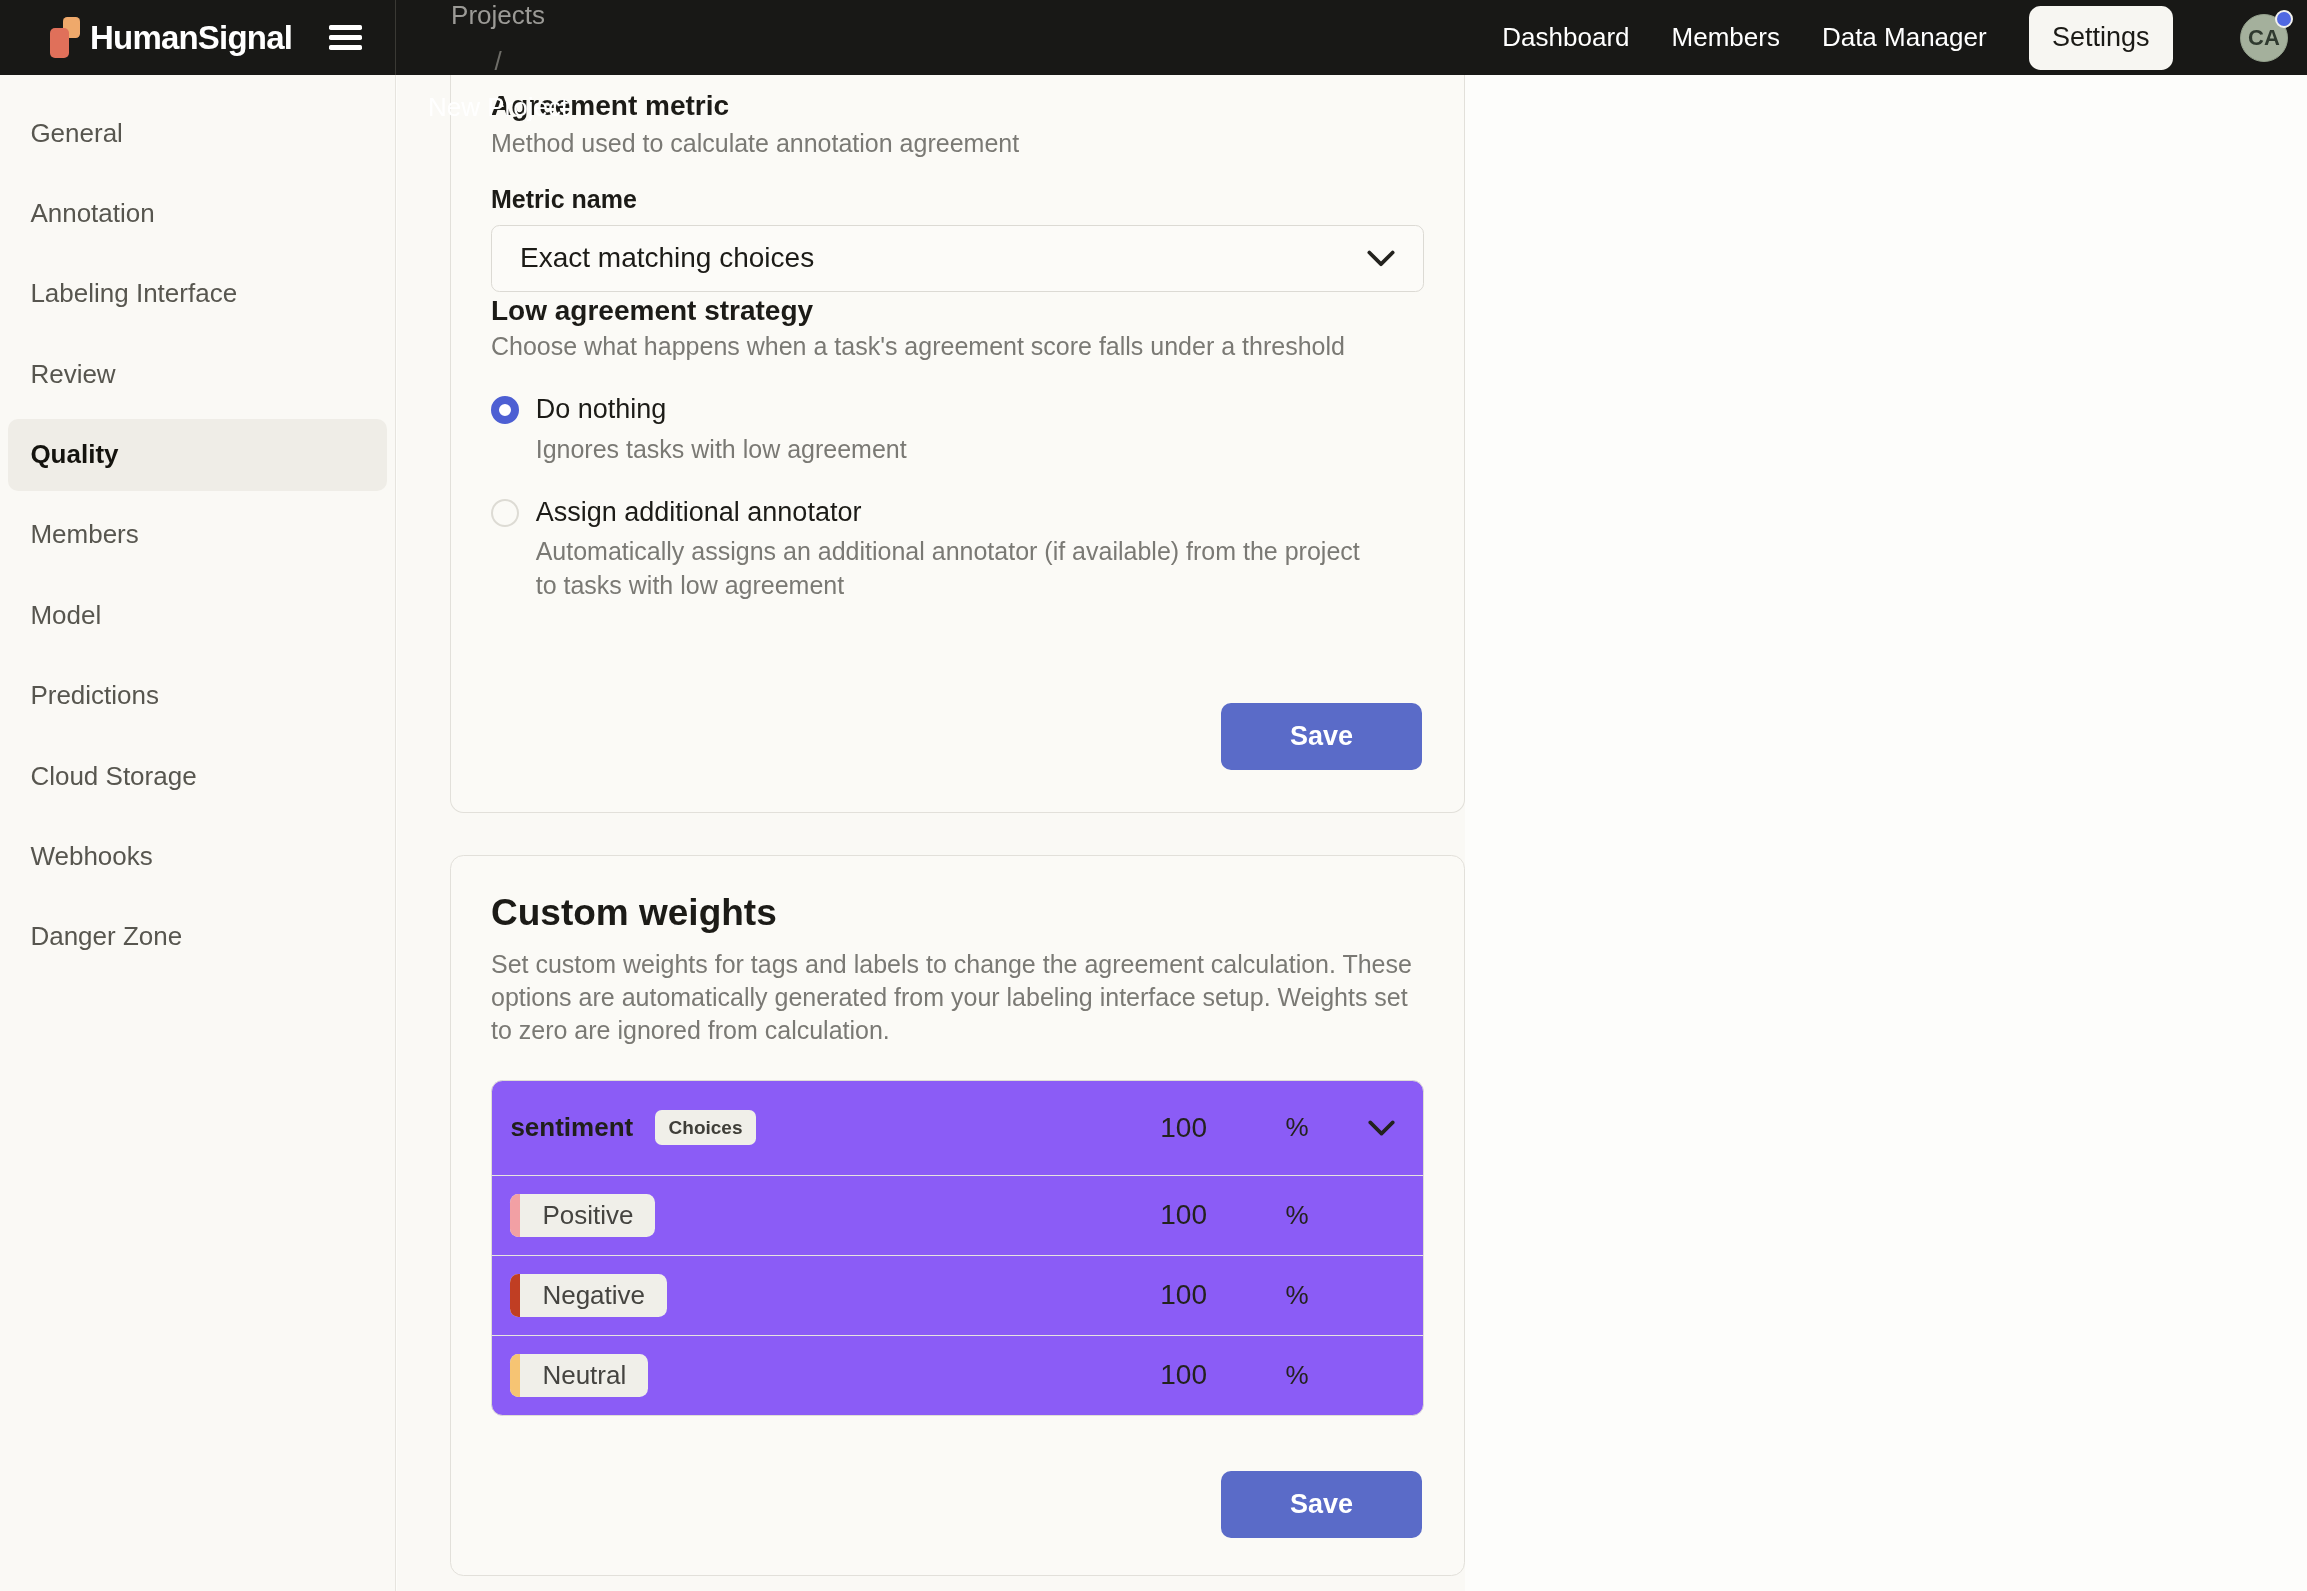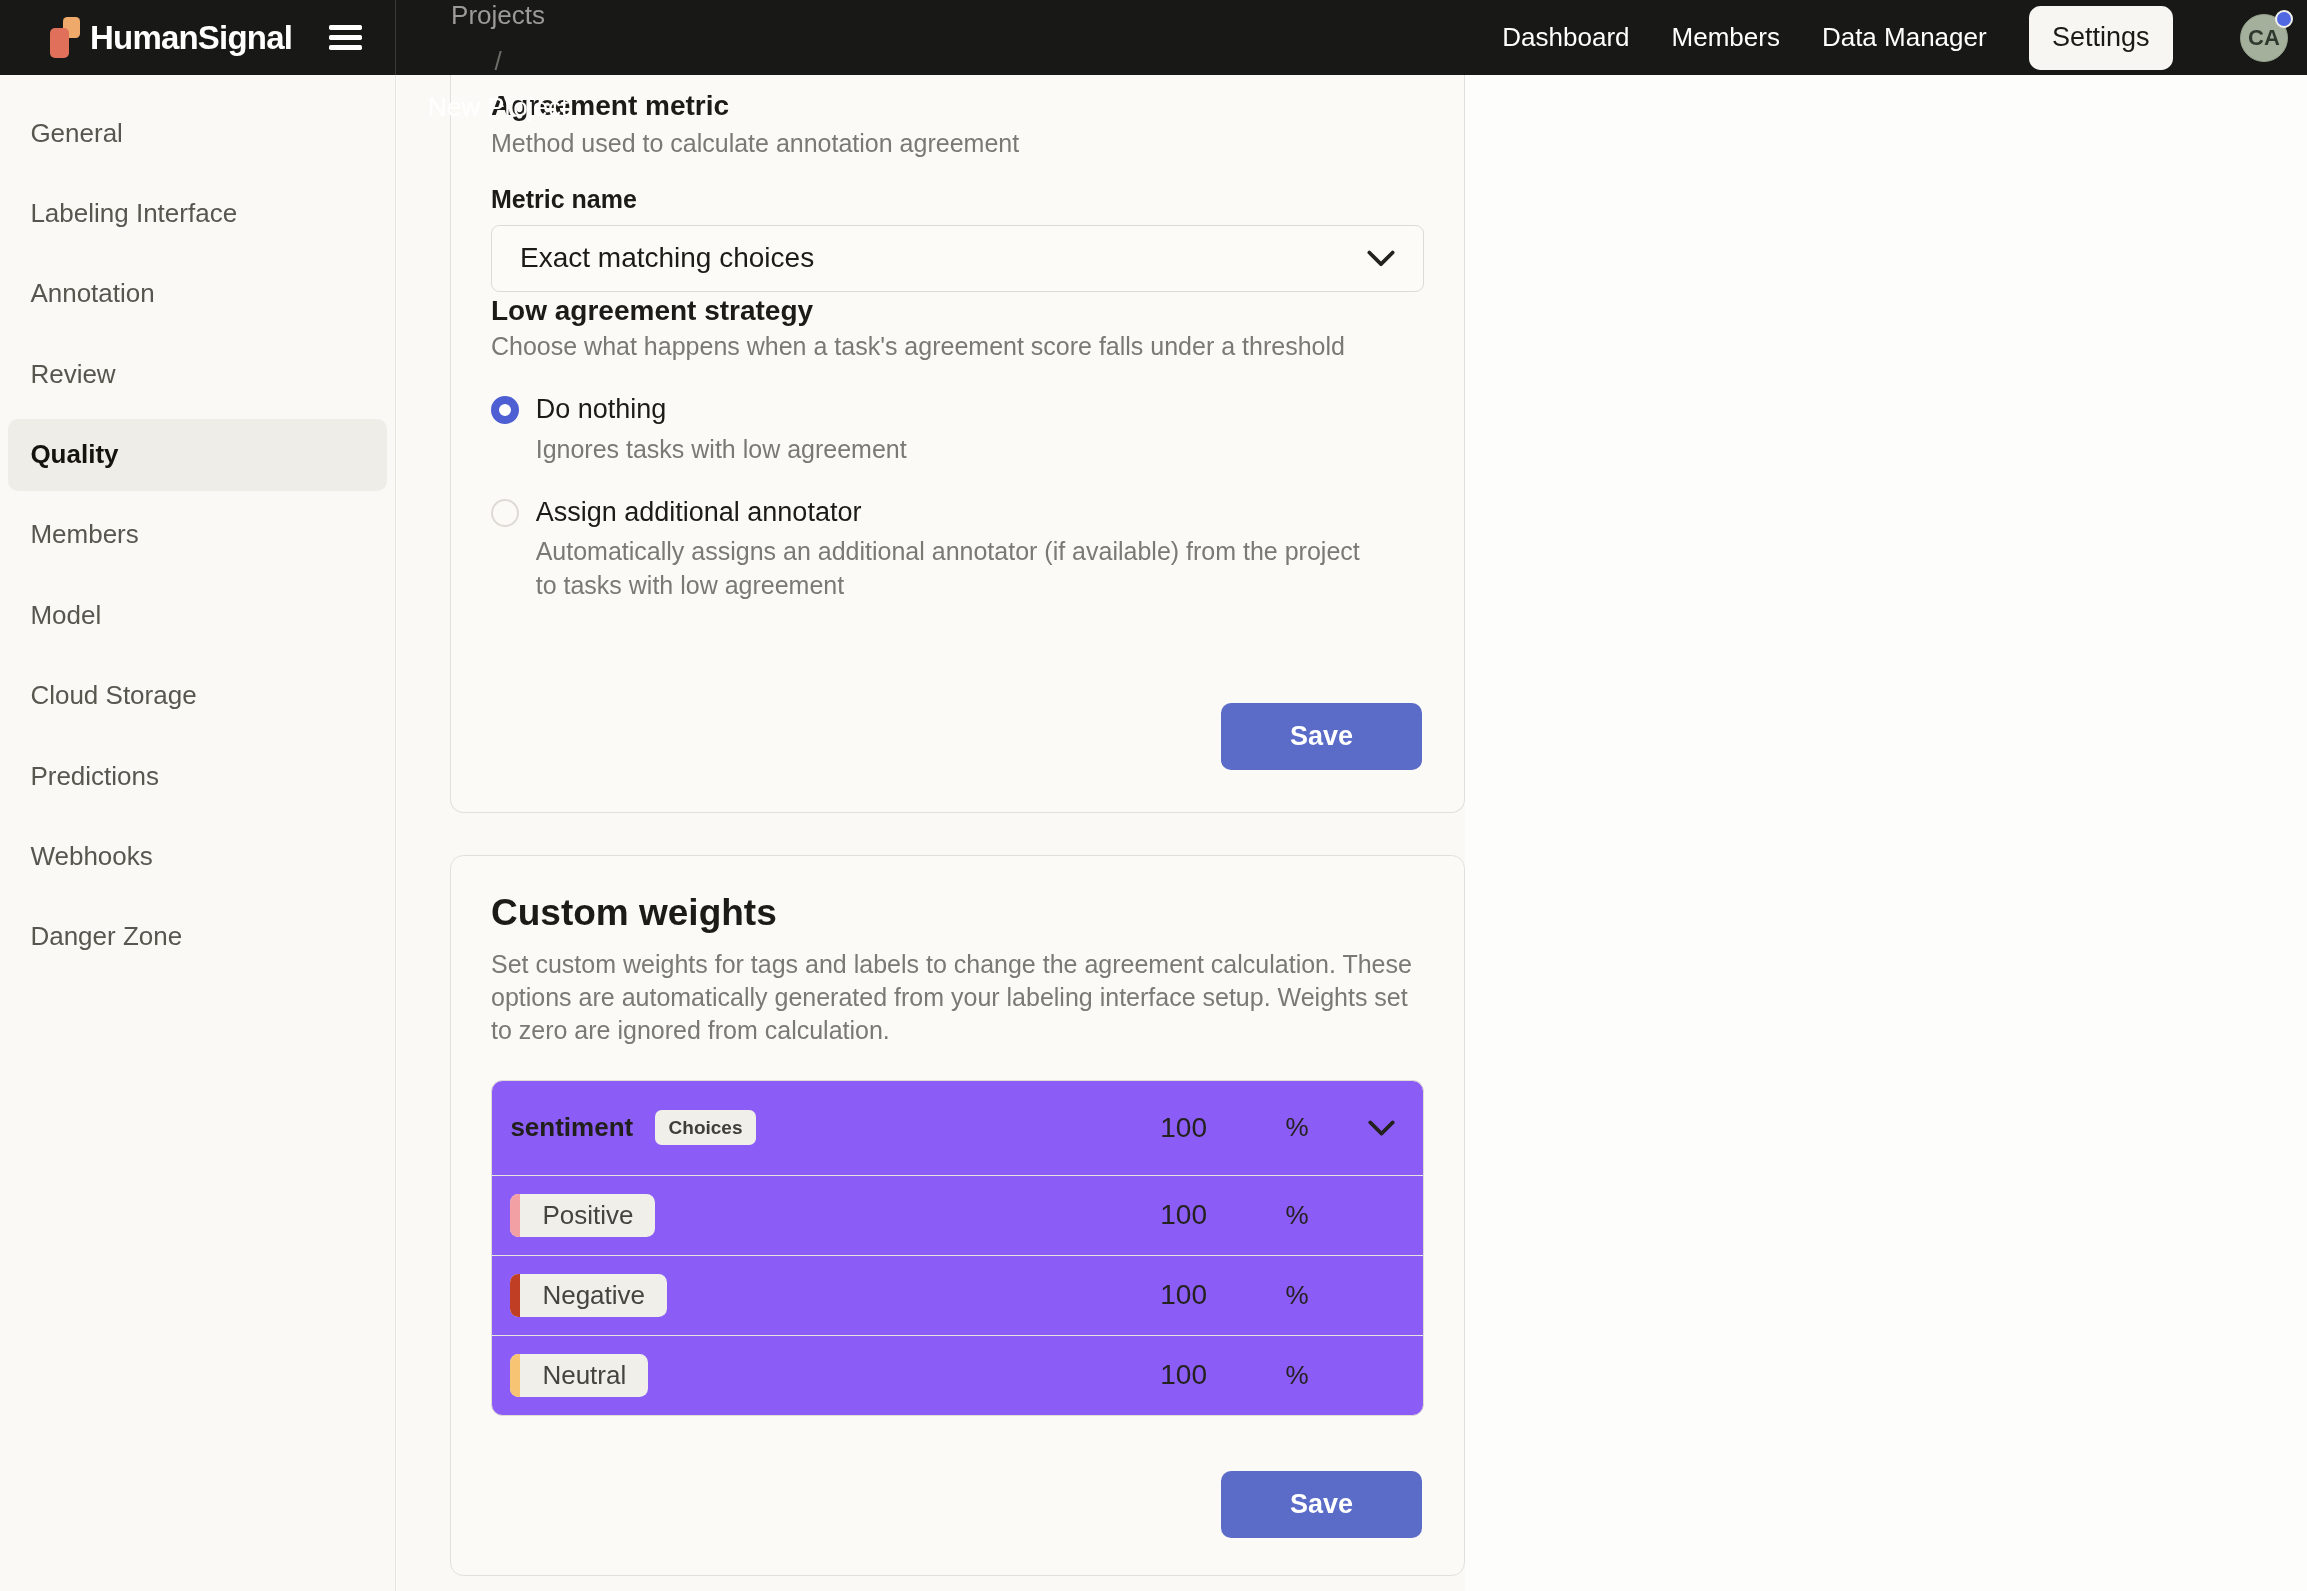--- a/index.html
+++ b/index.html
@@ -107,49 +107,49 @@
     </div>
   </div>
 </div>
 
 <div class="sidebar" id="sidebar">
   <div class="side-item">
     <span class="side-item-label">General</span>
   </div>
 
   <div class="side-item">
+    <span class="side-item-label">Annotation</span>
+  </div>
+
+  <div class="side-item">
     <span class="side-item-label">Labeling Interface</span>
-  </div>
-
-  <div class="side-item">
-    <span class="side-item-label">Annotation</span>
   </div>
 
   <div class="side-item">
     <span class="side-item-label">Review</span>
   </div>
 
   <div class="side-item active">
     <span class="side-item-label">Quality</span>
   </div>
 
   <div class="side-item">
     <span class="side-item-label">Members</span>
   </div>
 
   <div class="side-item">
     <span class="side-item-label">Model</span>
   </div>
 
   <div class="side-item">
+    <span class="side-item-label">Predictions</span>
+  </div>
+
+  <div class="side-item">
     <span class="side-item-label">Cloud Storage</span>
-  </div>
-
-  <div class="side-item">
-    <span class="side-item-label">Predictions</span>
   </div>
 
   <div class="side-item">
     <span class="side-item-label">Webhooks</span>
   </div>
 
   <div class="side-item">
     <span class="side-item-label">Danger Zone</span>
   </div>
 </div>

